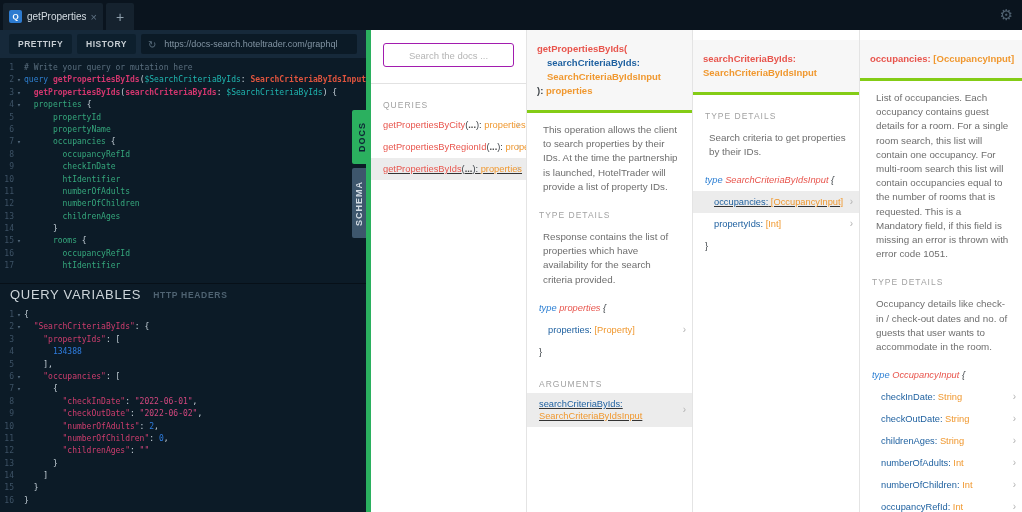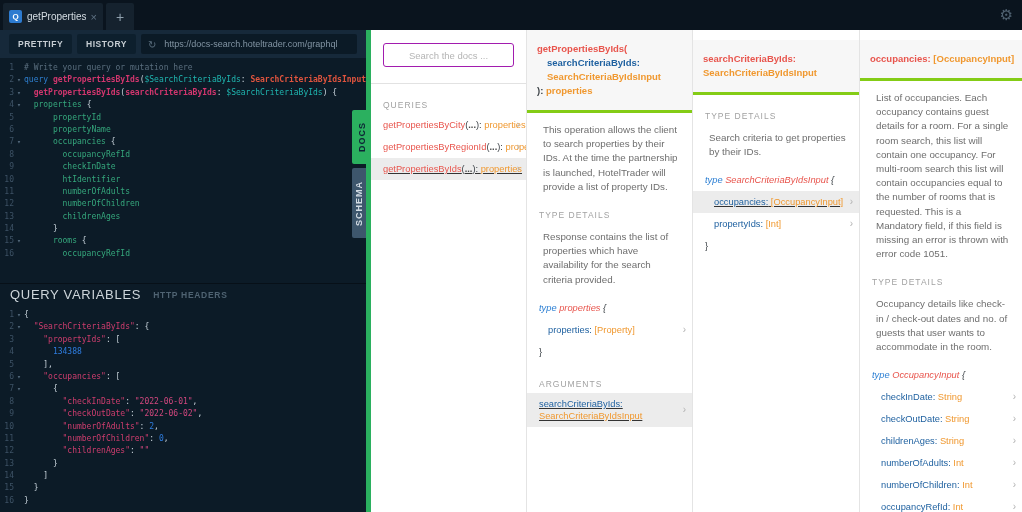--- a/index.html
+++ b/index.html
@@ -167,20 +167,25 @@
         <div class="cl">
           <span class="ln">15</span>
           <span class="fold">▾</span>
           <span class="lc"><span class="tk-pl">      </span><span class="tk-fld">rooms</span><span class="tk-pl"> {</span></span>
         </div>
         <div class="cl">
           <span class="ln">16</span>
           <span class="fold"></span>
           <span class="lc"><span class="tk-pl">        </span><span class="tk-fld">occupancyRefId</span></span>
         </div>
+        <div class="cl">
+          <span class="ln">17</span>
+          <span class="fold"></span>
+          <span class="lc"><span class="tk-pl">        </span><span class="tk-fld">htIdentifier</span></span>
+        </div>
       </div>
     <div class="vars">
       <div class="vars-tabs">
         <span class="vtab-on">QUERY VARIABLES</span>
         <span class="vtab-off">HTTP HEADERS</span>
       </div>
       <div class="vars-code">
           <div class="cl">
             <span class="ln">1</span>
             <span class="fold">▾</span>

